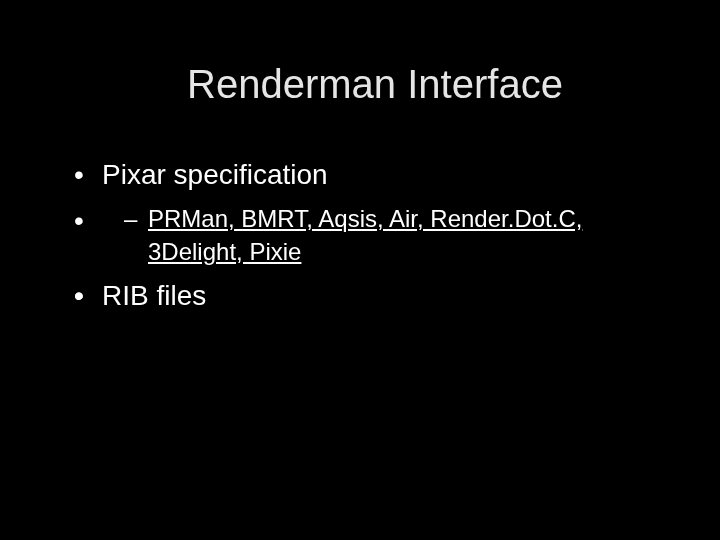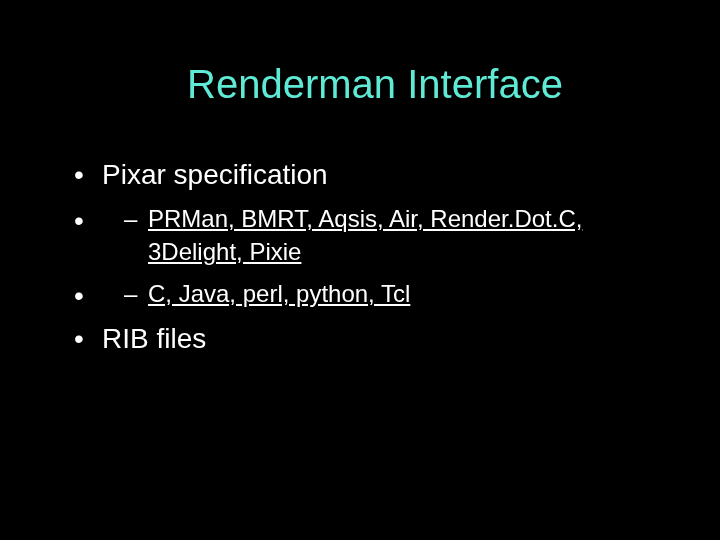--- a/index.html
+++ b/index.html
@@ -13,21 +13,21 @@
       background: #000000;
       font-family: Arial, Helvetica, sans-serif;
       overflow: hidden;
     }
     .slide {
       width: 100%;
       height: 100%;
       padding: 62px 70px 0 70px;
     }
     .title {
-      color: #5eead4;
+      color: #e5e5e5;
       font-size: 40px;
       font-weight: normal;
       text-align: center;
       margin-bottom: 50px;
       padding-left: 30px;
     }
     .content {
       color: #ffffff;
     }
     .level-1 {
@@ -81,24 +81,19 @@
         <span>Pixar specification</span>
       </li>
       <li>
         <ul class="level-2">
           <li>
             <span>PRMan, BMRT, Aqsis, Air, Render.Dot.C, 3Delight, Pixie</span>
           </li>
         </ul>
       </li>
       <li>
-        <ul class="level-2">
-          <li>
-            <span>C, Java, perl, python, Tcl</span>
-          </li>
-        </ul>
       </li>
       <li>
         <span>RIB files</span>
       </li>
     </ul>
   </div>
 </div>
 
 </body></html>

